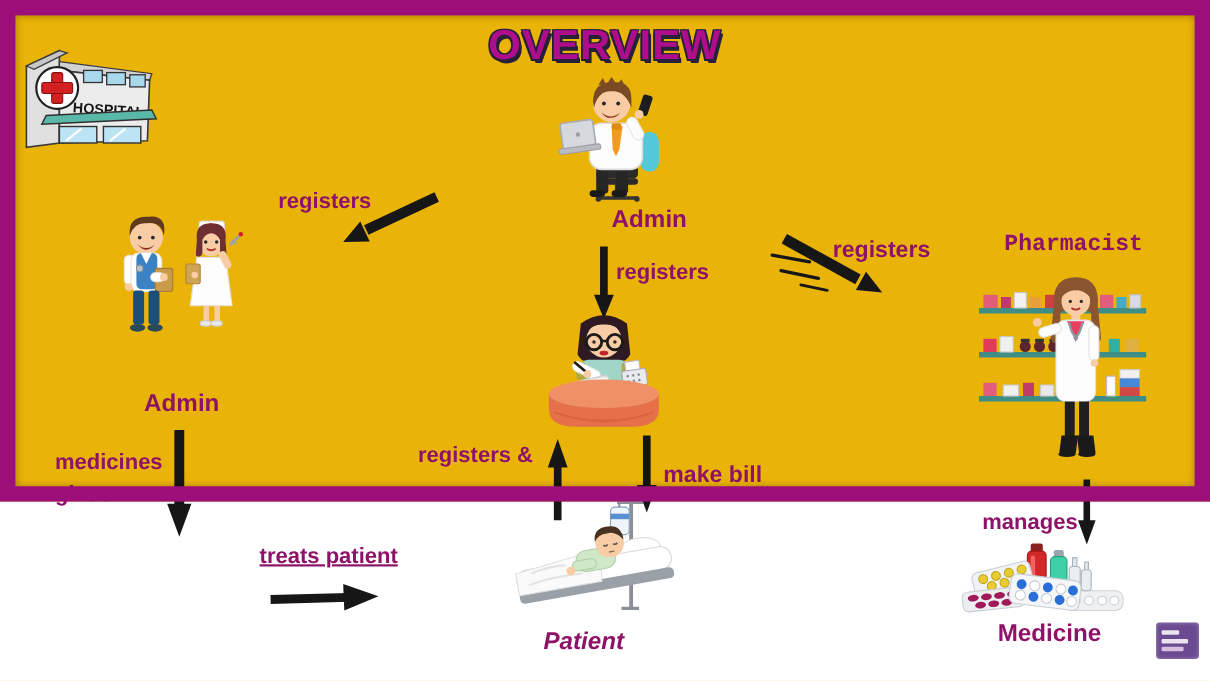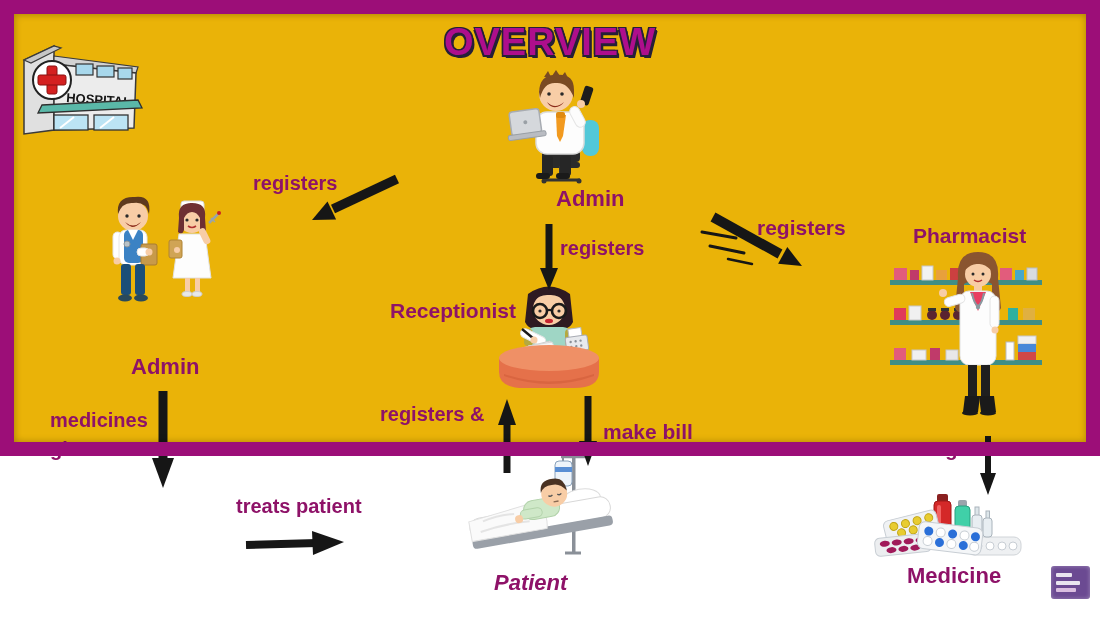--- a/index.html
+++ b/index.html
@@ -361,31 +361,30 @@
     <polygon points="10,62 2,40 18,40"></polygon>
   </svg>
 
   <div class="lbl s20" style="left:253px;top:172px;">registers</div>
   <div class="lbl s20" style="left:560px;top:237px;">registers</div>
   <div class="lbl s21" style="left:757px;top:216px;">registers</div>
   <div class="lbl s20 multiline" style="left:50px;top:406px;">
     <span>medicines</span>
     <span>gives</span>
   </div>
-  <div class="lbl s20" style="left:236px;top:495px;">treats patient</div>
+  <div class="lbl s20" style="left:236px;top:495px;text-decoration:underline;">treats patient</div>
   <div class="lbl s20 multiline" style="left:380px;top:400px;text-align:right;">
     <span>registers &amp;</span>
   </div>
   <div class="lbl s21" style="left:603px;top:420px;">make bill</div>
-  <div class="lbl s20" style="left:893px;top:438px;">manages</div>
+  <div class="lbl s20" style="left:893px;top:464px;">manages</div>
 
   <div class="lbl s22" style="left:532px;top:186px;margin-left:24px;">Admin</div>
   <div class="lbl s22" style="left:131px;top:354px;">Admin</div>
-  <div class="lbl s21" style="left:390px;top:299px;">Receptionist</div>
-  <div class="lbl s21" style="left:913px;top:224px;">Pharmacist</div>
+  <div class="lbl s21" style="left:913px;top:211px;font-family:Liberation Mono, monospace;">Pharmacist</div>
   <div class="lbl s22" style="left:494px;top:570px;font-style:italic;">Patient</div>
   <div class="lbl s22" style="left:907px;top:563px;">Medicine</div>
 
   <div class="watermark">
     <span class="wm-line wm1"></span>
     <span class="wm-line wm2"></span>
     <span class="wm-line wm3"></span>
   </div>
 
   <div class="frame-overlay"></div>

